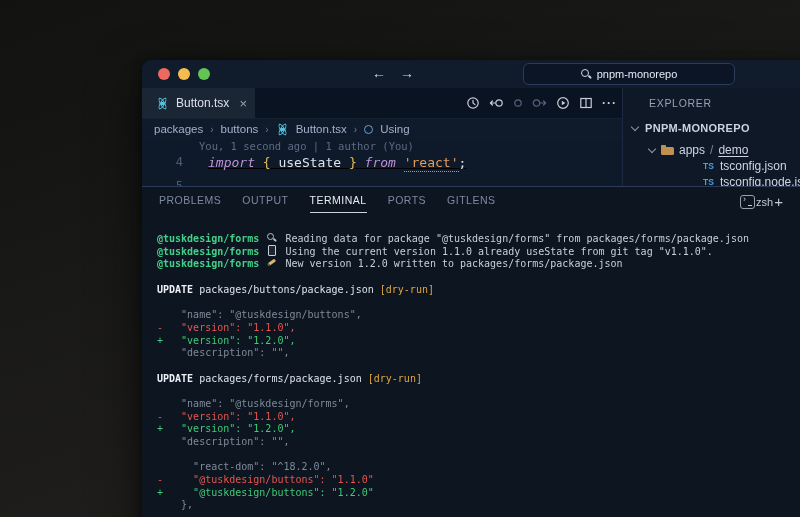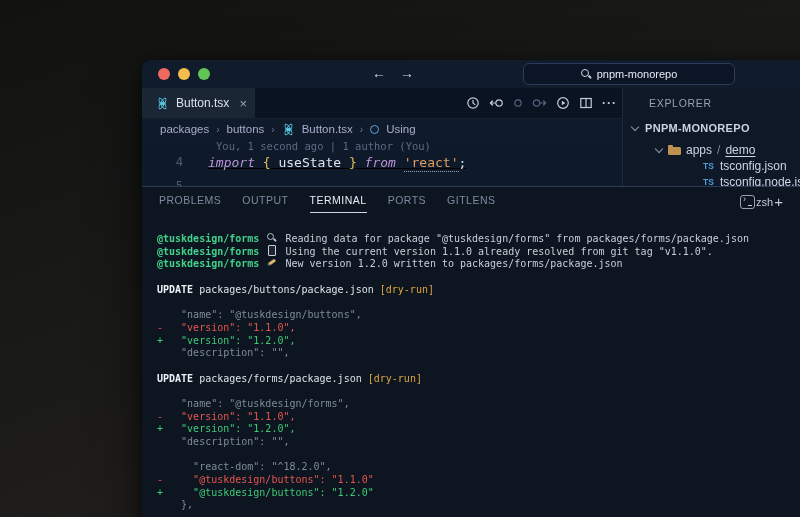--- a/index.html
+++ b/index.html
@@ -39,38 +39,38 @@
   .tab{
     width:114px;background:#1b2635;display:flex;align-items:center;gap:7px;
     padding:0 8px 0 14px;box-sizing:border-box;border-right:1px solid #0a1322;
     color:#dbe0ea;font-size:12px;
   }
   .tab .close{margin-left:auto;color:#9aa3b5;font-size:13px;}
   .etoolbar{margin-left:auto;display:flex;align-items:center;gap:9px;padding-right:5px;}
   .etoolbar svg{display:block;}
   .more{color:#c6ccd8;font-size:12px;letter-spacing:1px;font-weight:bold;}
   
-  .breadcrumbs{height:20px;background:#0f1a2a;display:flex;align-items:center;gap:7px;padding-left:18px;font-size:11.5px;color:#a8aecb;border-top:1px solid rgba(255,255,255,0.03);}
+  .breadcrumbs{height:20px;background:#0f1a2a;display:flex;align-items:center;gap:7px;padding-left:12px;font-size:11.5px;color:#a8aecb;border-top:1px solid rgba(255,255,255,0.03);}
   .bc-sep{color:#6d7694;font-size:10px;}
   
   .editor{position:relative;flex:1;background:#0e1929;overflow:hidden;font-family:"DejaVu Sans Mono",monospace;}
-  .blame{position:absolute;left:74px;top:1px;font-size:10.5px;color:#5d6a85;}
+  .blame{position:absolute;left:57px;top:1px;font-size:10.5px;color:#5d6a85;}
   .codeline{position:absolute;left:0;top:13px;height:20px;width:100%;display:flex;align-items:center;}
   .lnum{width:41px;text-align:right;color:#4d5a74;font-size:12px;flex:none;}
   .ctext{margin-left:25px;font-size:13px;white-space:pre;text-decoration:underline;}
   .codeline2{position:absolute;left:0;top:37px;height:20px;display:flex;align-items:center;width:100%;}
   .c-kw{color:#bd93d8;font-style:italic;}
   .c-br{color:#e8bf55;}
   .c-pl{color:#dde2ec;}
   .c-str{color:#e29e61;border-bottom:1px dotted #93a5c9;padding-bottom:1px;}
   
   .sidebar{flex:1;background:#0e1827;border-left:1px solid #1d2940;position:relative;color:#ced4e0;}
   .exp-title{position:absolute;left:26px;top:9px;font-size:10.5px;letter-spacing:.7px;color:#99a1b3;}
   .exp-root{position:absolute;left:8px;top:32px;height:16px;display:flex;align-items:center;gap:6px;font-size:11px;font-weight:bold;letter-spacing:.3px;color:#ccd3e0;}
-  .exp-folder{position:absolute;left:32px;top:54px;height:16px;display:flex;align-items:center;gap:5px;font-size:12px;}
+  .exp-folder{position:absolute;left:25px;top:54px;height:16px;display:flex;align-items:center;gap:5px;font-size:12px;}
   .exp-files{position:absolute;left:52px;top:70px;right:0;}
   .exp-file{height:16px;display:flex;align-items:center;gap:6px;font-size:12px;}
   .u{text-decoration:underline;text-underline-offset:2px;}
   .dim-sep{color:#7c8699;}
   .chevron-down-icon{width:8px;height:8px;position:relative;display:inline-block;flex:none;}
   .chevron-down-icon::before{content:"";position:absolute;left:1px;top:0;width:5px;height:5px;border-right:1.3px solid #8f99ab;border-bottom:1.3px solid #8f99ab;transform:rotate(45deg);}
   .folder-icon{width:13px;height:11px;position:relative;display:inline-block;flex:none;}
   .folder-icon::before{content:"";position:absolute;top:2px;left:0;width:13px;height:8px;background:#c09050;border-radius:1.5px;}
   .folder-icon::after{content:"";position:absolute;top:0;left:0;width:5px;height:3px;background:#c09050;border-radius:1px 1px 0 0;}
   .ts-icon{color:#4f9fd9;font-weight:bold;font-size:8.5px;flex:none;margin-left:28px;}
@@ -237,21 +237,21 @@
         <span class="ptab">PORTS</span>
         <span class="ptab">GITLENS</span>
       </div>
     <div class="panel-right">
       <span class="terminal-prompt-icon"></span>
       <span class="shell-label">zsh</span>
       <span class="plus">+</span>
     </div>
     <div class="term" id="term">
         <div class="tline"><span class="c-g">@tuskdesign/forms </span><span class="ticon magnifier-icon"></span><span class="c-w"> Reading data for package "@tuskdesign/forms" from packages/forms/package.json</span></div>
-        <div class="tline"><span class="c-g">@tuskdesign/forms </span><span class="ticon document-icon"></span><span class="c-w"> Using the current version 1.1.0 already resolved from git tag "v1.1.0".</span></div>
+        <div class="tline"><span class="c-g">@tuskdesign/forms </span><span class="ticon document-icon"></span><span class="c-w"> Using the current version 1.1.0 already useState from git tag "v1.1.0".</span></div>
         <div class="tline"><span class="c-g">@tuskdesign/forms </span><span class="ticon pencil-icon"></span><span class="c-w"> New version 1.2.0 written to packages/forms/package.json</span></div>
         <div class="tline">&nbsp;</div>
         <div class="tline"><span class="c-b">UPDATE</span><span class="c-w2"> packages/buttons/package.json </span><span class="c-y">[dry-run]</span></div>
         <div class="tline">&nbsp;</div>
         <div class="tline"><span class="c-d">    "name": "@tuskdesign/buttons",</span></div>
         <div class="tline"><span class="c-r">-   "version": "1.1.0",</span></div>
         <div class="tline"><span class="c-a">+   "version": "1.2.0",</span></div>
         <div class="tline"><span class="c-d">    "description": "",</span></div>
         <div class="tline">&nbsp;</div>
         <div class="tline"><span class="c-b">UPDATE</span><span class="c-w2"> packages/forms/package.json </span><span class="c-y">[dry-run]</span></div>

